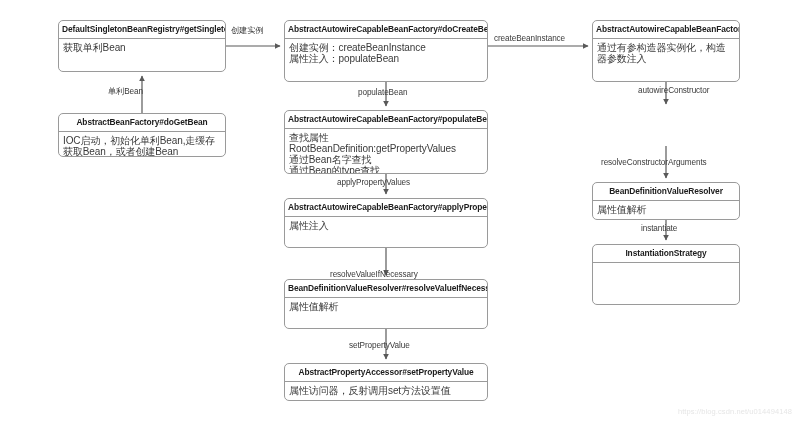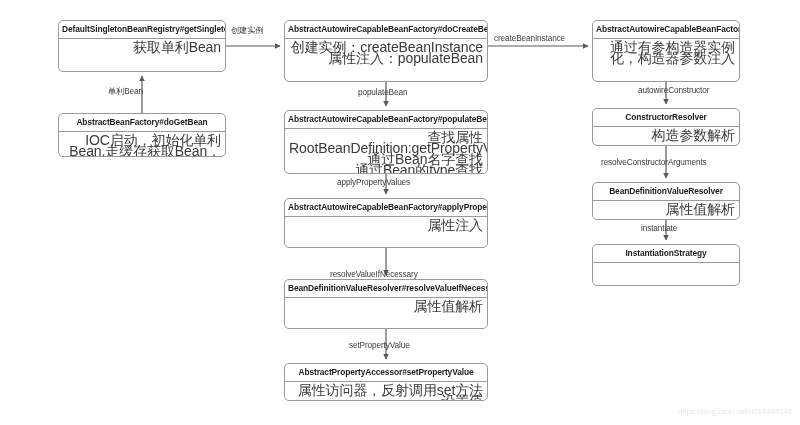--- a/index.html
+++ b/index.html
@@ -40,25 +40,25 @@
     font-weight: bold;
     font-size: 8.4px;
     line-height: 11px;
     color: #1c1c1c;
     padding: 3px 3px 3px 3px;
     border-bottom: 1px solid #9a9a9a;
     letter-spacing: -0.1px;
   }
   .node-body {
     box-sizing: border-box;
-    font-size: 14px;
+    font-size: 10px;
     line-height: 11px;
     color: #3a3a3a;
     padding: 3px 4px 3px 4px;
-    text-align: right;
+    text-align: left;
     white-space: pre-line;
     letter-spacing: -0.1px;
   }
   .edge-label {
     position: absolute;
     font-size: 8.2px;
     line-height: 10px;
     color: #3a3a3a;
     white-space: nowrap;
     letter-spacing: -0.1px;
@@ -144,31 +144,27 @@
   <div class="node" style="left:284px; top:363px; width:204px; height:38px;">
     <div class="node-title">AbstractPropertyAccessor#setPropertyValue</div>
     <div class="node-body">属性访问器，反射调用set方法设置值</div>
   </div>
 
   <div class="node" style="left:592px; top:20px; width:148px; height:62px;">
     <div class="node-title">AbstractAutowireCapableBeanFactory#autowireConstructor</div>
     <div class="node-body">通过有参构造器实例化，构造器参数注入</div>
   </div>
 
-  <div class="node" style="left:592px; top:108px; width:148px; height:38px;">
-    <div class="node-title">ConstructorResolver</div>
-    <div class="node-body">构造参数解析</div>
-  </div>
 
   <div class="node" style="left:592px; top:182px; width:148px; height:38px;">
     <div class="node-title">BeanDefinitionValueResolver</div>
     <div class="node-body">属性值解析</div>
   </div>
 
-  <div class="node" style="left:592px; top:244px; width:148px; height:42px;">
+  <div class="node" style="left:592px; top:244px; width:148px; height:61px;">
     <div class="node-title">InstantiationStrategy</div>
   </div>
 
   <div class="edge-label" style="left:108px; top:87px;">单利Bean</div>
   <div class="edge-label" style="left:231px; top:26px;">创建实例</div>
   <div class="edge-label" style="left:494px; top:34px;">createBeanInstance</div>
   <div class="edge-label" style="left:358px; top:88px;">populateBean</div>
   <div class="edge-label" style="left:337px; top:178px;">applyPropertyValues</div>
   <div class="edge-label" style="left:330px; top:270px;">resolveValueIfNecessary</div>
   <div class="edge-label" style="left:349px; top:341px;">setPropertyValue</div>

